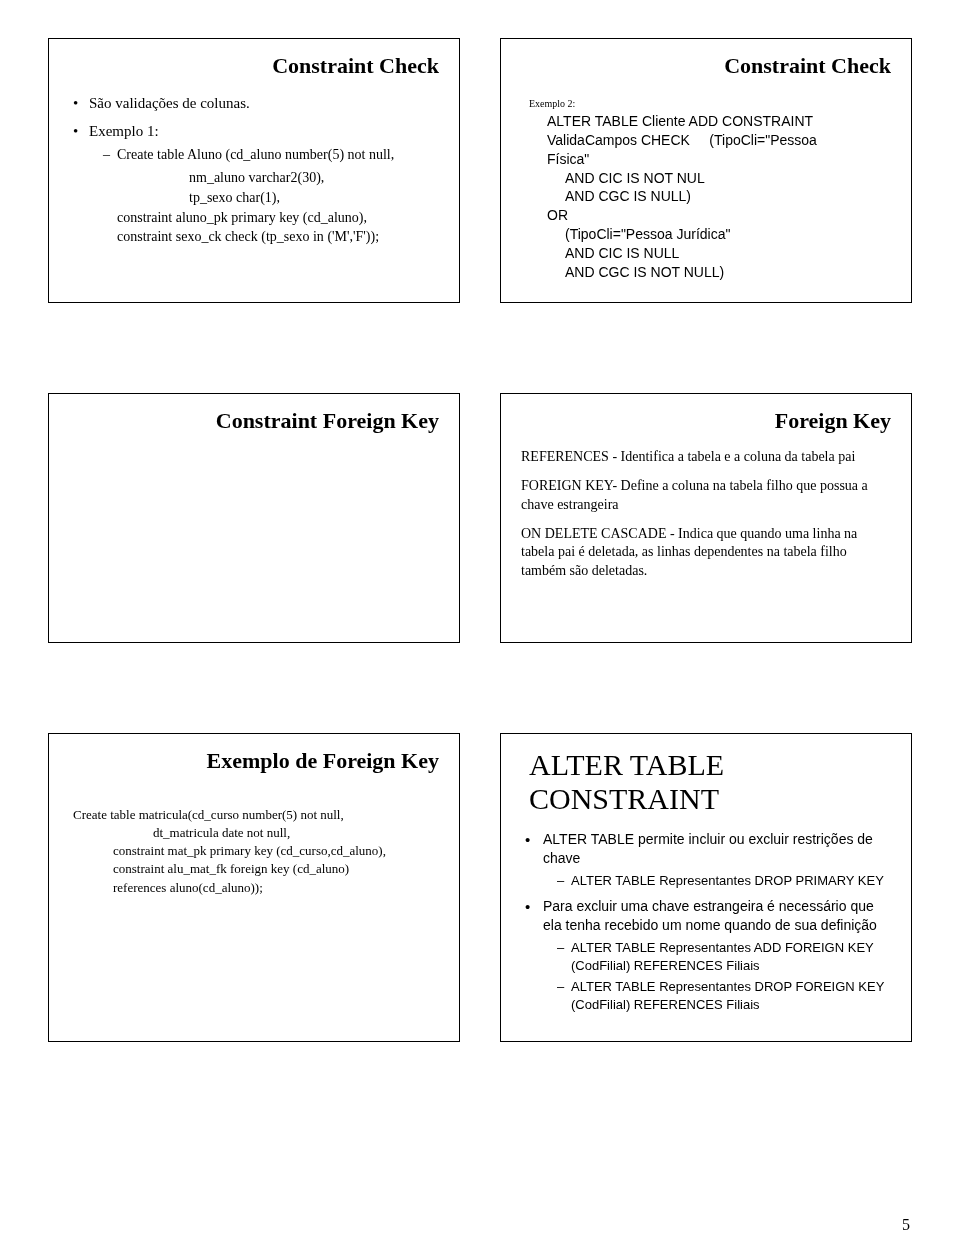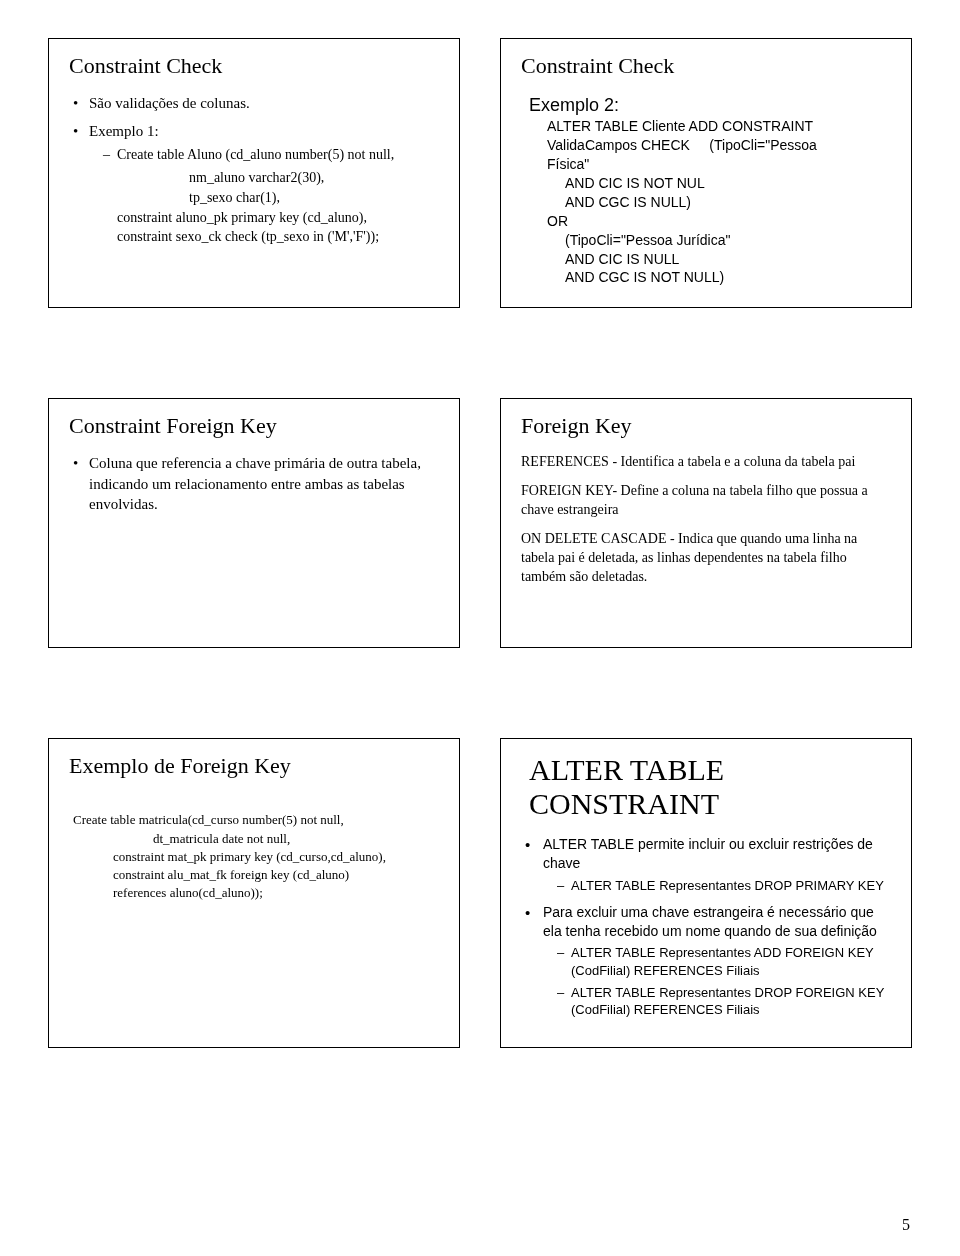--- a/index.html
+++ b/index.html
@@ -19,38 +19,38 @@
     padding: 38px 48px 0 48px;
   }
   .slide {
     border: 1.5px solid #000;
     background: #fff;
     padding: 14px 20px 20px 20px;
     min-height: 250px;
   }
   .slide-title {
     font-size: 22px;
-    font-weight: normal;
-    text-align: left;
+    font-weight: bold;
+    text-align: right;
     margin-bottom: 14px;
   }
   ul.bullets { list-style: none; padding-left: 4px; }
   ul.bullets > li { position: relative; padding-left: 16px; margin-bottom: 8px; font-size: 15px; line-height: 1.35; }
   ul.bullets > li::before { content: "•"; position: absolute; left: 0; top: 0; font-size: 15px; }
   ul.sub { list-style: none; padding-left: 14px; margin-top: 4px; }
   ul.sub > li { position: relative; padding-left: 14px; font-size: 14px; margin-bottom: 4px; line-height: 1.35; }
   ul.sub > li::before { content: "–"; position: absolute; left: 0; top: 0; }
   .code-block { padding-left: 22px; font-size: 14px; line-height: 1.4; }
   .code-block .line { display: block; }
   .b { font-weight: normal; }
   .indent1 { padding-left: 18px; }
   .indent2 { padding-left: 36px; }
   .arial-body { font-family: Arial, Helvetica, sans-serif; font-size: 14px; line-height: 1.35; }
   .slide2-body { padding-left: 8px; }
-  .slide2-body .ex-label { font-family: Liberation Sans, sans-serif; font-size: 18px; margin-bottom: 0; }
+  .slide2-body .ex-label { font-family: Liberation Serif, serif; font-size: 10px; margin-bottom: 0; }
   .slide2-body .line { font-family: Arial, sans-serif; font-size: 14px; line-height: 1.35; display:block; }
   .slide4-body p { font-size: 14px; margin-bottom: 10px; line-height: 1.35; }
   .slide5 .code-block { font-size: 13px; }
   .slide6 .slide-title { font-family: "Times New Roman", serif; font-size: 30px; font-weight: normal; text-align:left; padding-left:8px;}
   .slide6 ul.bullets > li { font-family: Arial, sans-serif; font-size: 14px; padding-left: 18px;}
   .slide6 ul.sub > li { font-family: Arial, sans-serif; font-size: 13px; }
   .page-num {
     position: absolute;
     bottom: 22px;
     right: 50px;
@@ -99,23 +99,20 @@
       <span class="line indent2">AND CGC IS NULL)</span>
       <span class="line indent1">OR</span>
       <span class="line indent2">(TipoCli="Pessoa Jurídica"</span>
       <span class="line indent2">AND CIC IS NULL</span>
       <span class="line indent2">AND CGC IS NOT NULL)</span>
     </div>
   </div>
 
   <div class="slide slide-row2">
     <div class="slide-title">Constraint Foreign Key</div>
-    <ul class="bullets">
-      <li>Coluna que referencia a chave primária de outra tabela, indicando um relacionamento entre ambas as tabelas envolvidas.</li>
-    </ul>
   </div>
 
   <div class="slide slide-row2 slide4-body">
     <div class="slide-title">Foreign Key</div>
     <div>
       <p><span>REFERENCES - </span><span>Identifica a tabela e a coluna da tabela pai</span></p>
       <p><span>FOREIGN KEY- </span><span>Define a coluna na tabela filho que possua a chave estrangeira</span></p>
       <p><span>ON DELETE CASCADE - </span><span>Indica que quando uma linha na tabela pai é deletada, as linhas dependentes na tabela filho também são deletadas.</span></p>
     </div>
   </div>

